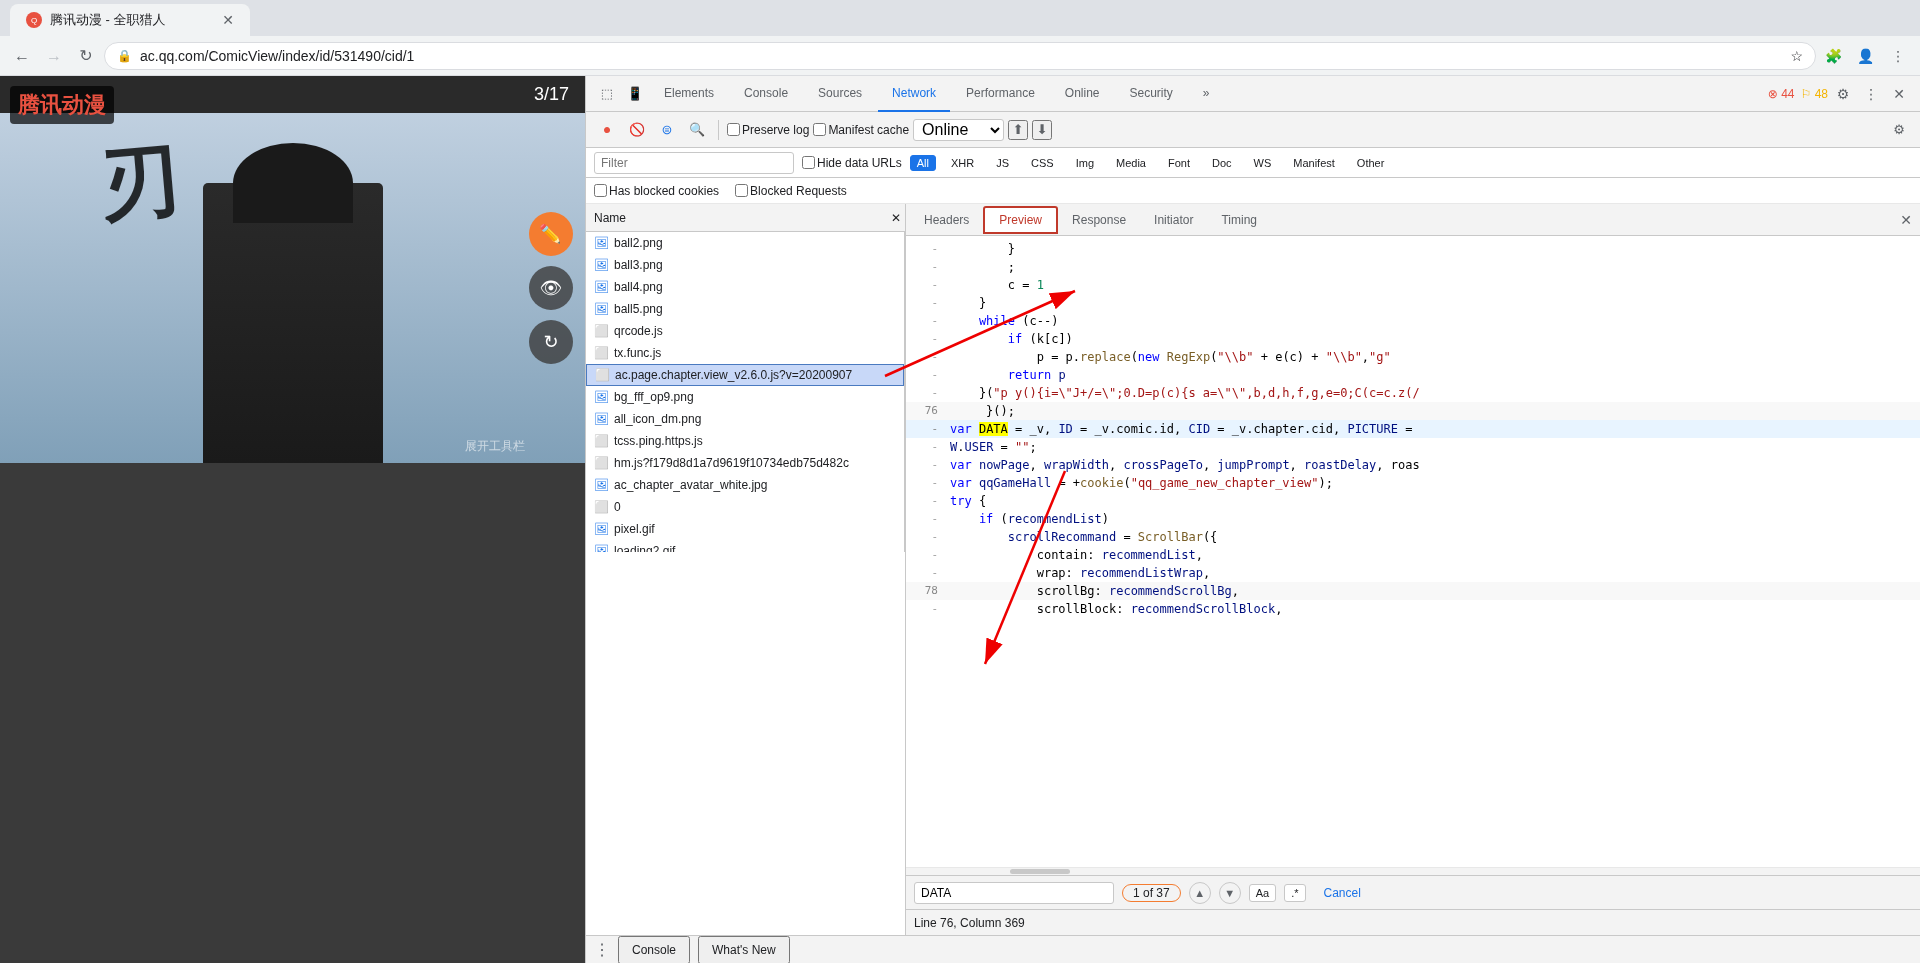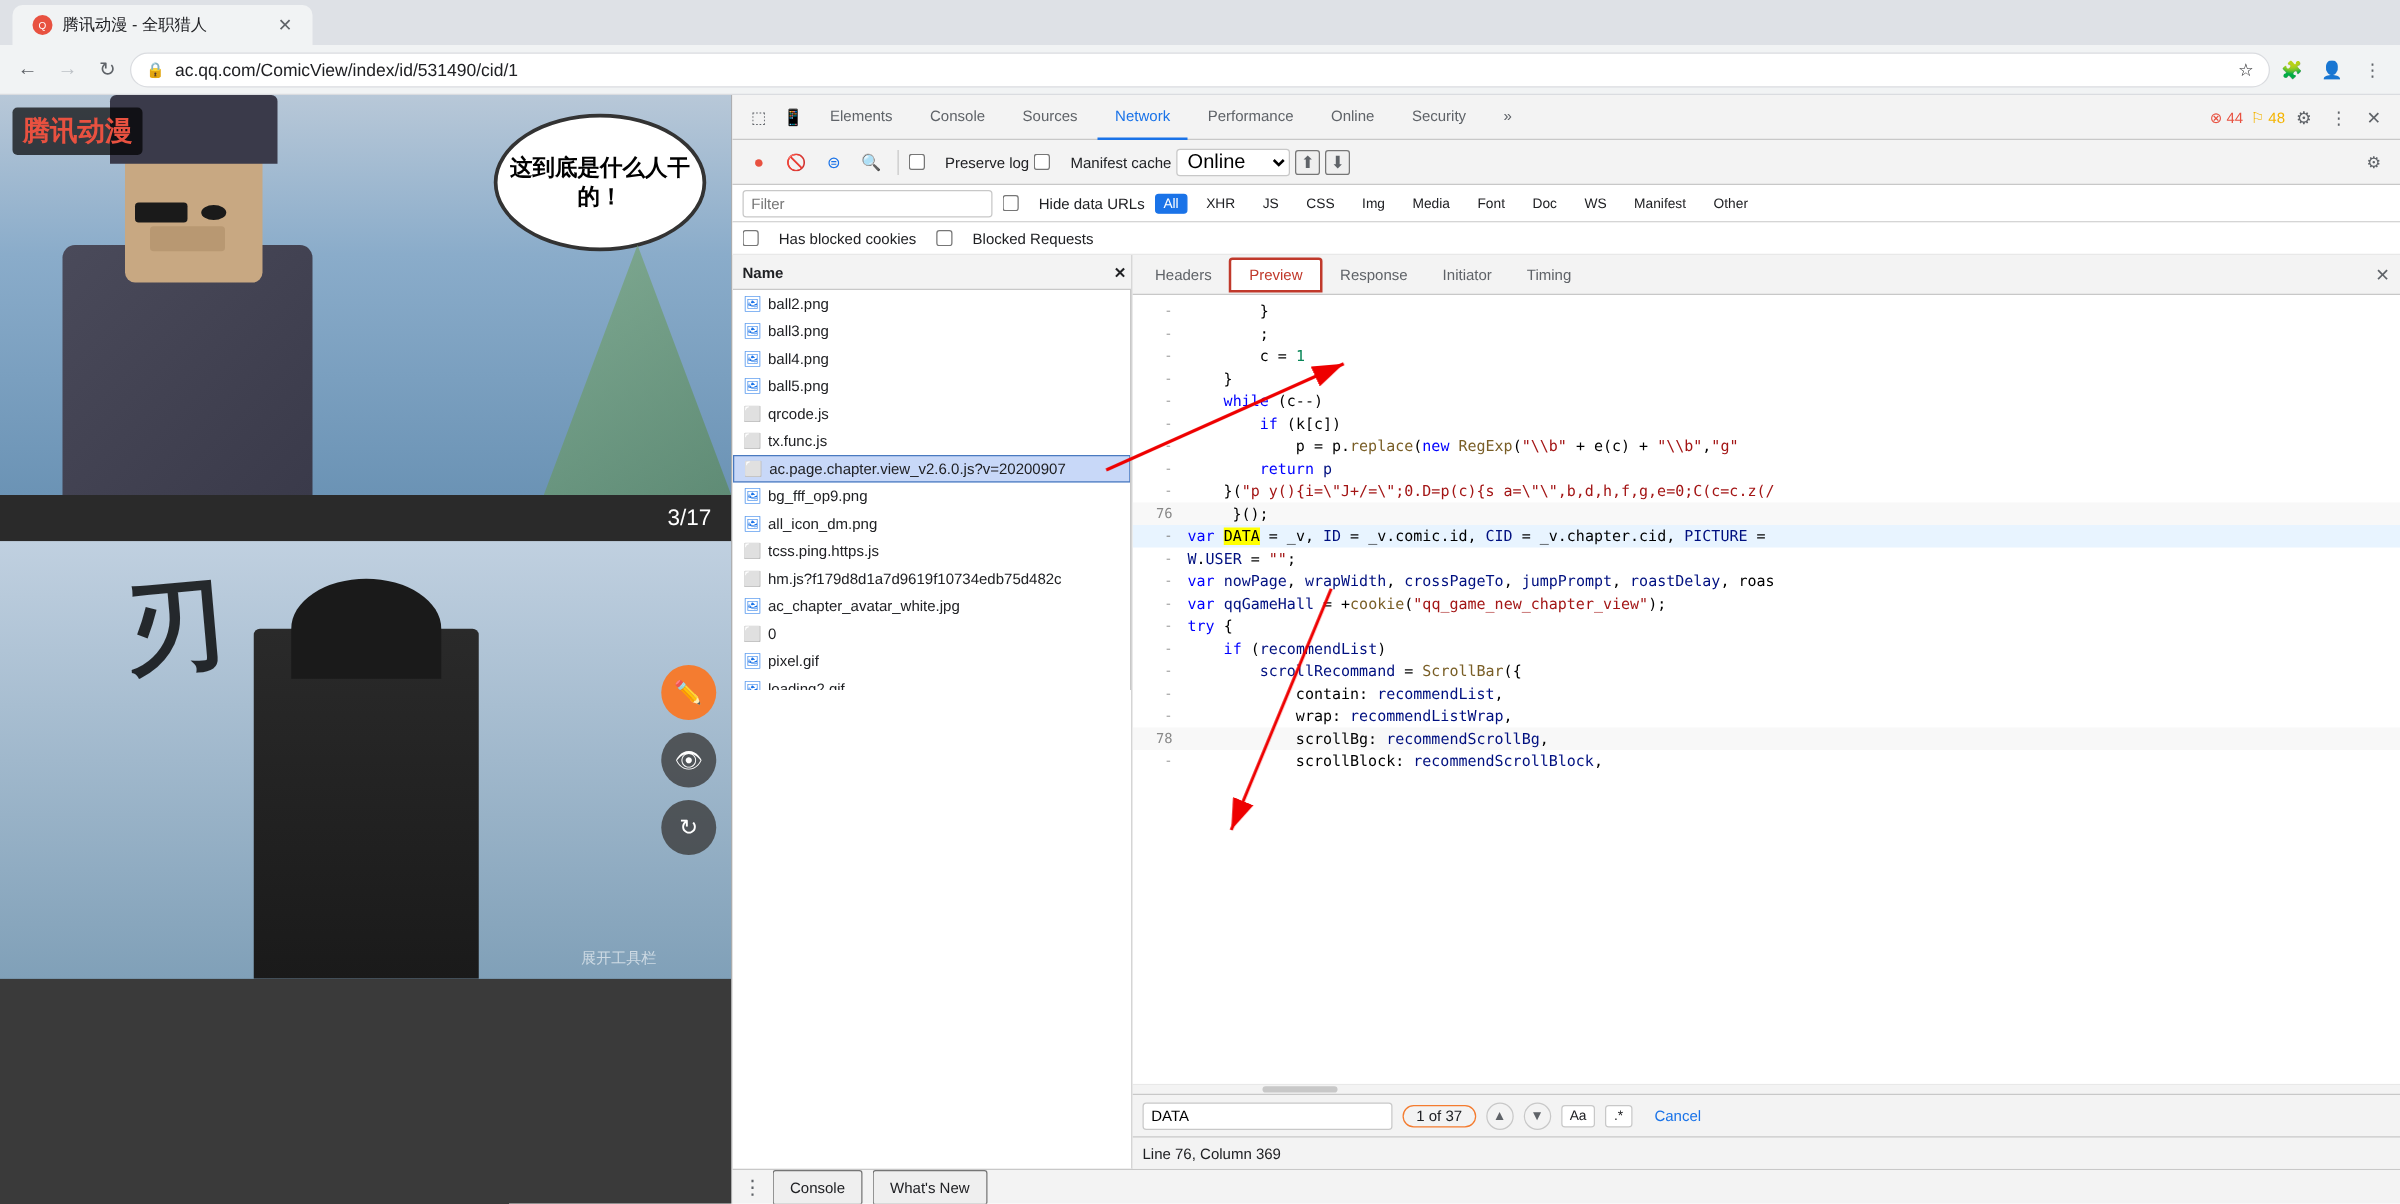--- a/index.html
+++ b/index.html
@@ -46,21 +46,21 @@
     .devtools-tab { padding: 0 14px; height: 36px; display: flex; align-items: center; font-size: 12px; color: #5f6368; cursor: pointer; border-bottom: 2px solid transparent; }
     .devtools-tab.active { color: #1a73e8; border-bottom: 2px solid #1a73e8; }
     .dt-spacer { flex: 1; }
     .dt-icon-btn { width: 26px; height: 26px; border-radius: 50%; border: none; background: transparent; cursor: pointer; display: flex; align-items: center; justify-content: center; color: #5f6368; font-size: 14px; }
 
     
     .devtools-toolbar { display: flex; align-items: center; height: 36px; background: #f3f3f3; border-bottom: 1px solid #c8c8c8; padding: 0 8px; gap: 4px; }
     .toolbar-icon-btn { width: 26px; height: 26px; border-radius: 50%; border: none; background: transparent; cursor: pointer; display: flex; align-items: center; justify-content: center; color: #5f6368; font-size: 13px; }
     .toolbar-icon-btn.active { color: #1a73e8; }
     .toolbar-separator { width: 1px; height: 20px; background: #c8c8c8; margin: 0 4px; }
-    .checkbox-label { display: flex; align-items: center; gap: 16px; font-size: 12px; color: #202124; cursor: pointer; }
+    .checkbox-label { display: flex; align-items: center; gap: 2px; font-size: 12px; color: #202124; cursor: pointer; }
     .checkbox-label input[type=checkbox] { width: 13px; height: 13px; }
     .online-select { height: 22px; font-size: 16px; border: 1px solid #c8c8c8; border-radius: 3px; padding: 0 4px; background: white; }
     .toolbar-upload-btn { width: 20px; height: 20px; display: flex; align-items: center; justify-content: center; color: #5f6368; cursor: pointer; }
     .gear-icon-toolbar { margin-left: auto; }
 
     
     .devtools-filter { display: flex; align-items: center; height: 30px; background: #fff; border-bottom: 1px solid #c8c8c8; padding: 0 8px; gap: 8px; }
     .filter-input { flex: 0 0 200px; height: 22px; border: 1px solid #c8c8c8; border-radius: 3px; padding: 0 6px; font-size: 12px; }
     .filter-type-btn { padding: 1px 6px; font-size: 11px; border: 1px solid transparent; border-radius: 3px; cursor: pointer; background: transparent; color: #202124; }
     .filter-type-btn.active { background: #1a73e8; color: white; border-color: #1a73e8; }
@@ -148,47 +148,20 @@
       <button class="nav-icon-btn">⋮</button>
     </div>
   </div>
 </div>
 
 <div class="main-area">
 
   <div class="comic-panel">
     <div class="comic-logo">腾讯动漫</div>
 
-    <div class="comic-image-top">
-
-      <div style="position:absolute;inset:0;background:linear-gradient(180deg,#b8c8d8 0%,#8aacca 40%,#6b93b5 100%);"></div>
-
-      <div style="position:absolute;bottom:0;left:20px;width:340px;height:300px;">
-
-        <div style="position:absolute;bottom:0;left:30px;width:200px;height:200px;background:linear-gradient(135deg,#4a4a5a,#3a3a4a);border-radius:10px 10px 0 0;"></div>
-
-        <div style="position:absolute;bottom:170px;left:80px;width:110px;height:120px;background:#c8a882;border-radius:8px;"></div>
-
-        <div style="position:absolute;bottom:265px;left:68px;width:134px;height:55px;background:#3a3a4a;border-radius:5px 5px 0 0;"></div>
-
-        <div style="position:absolute;bottom:218px;left:88px;width:42px;height:16px;background:#1a1a1a;border-radius:3px;"></div>
-
-        <div style="position:absolute;bottom:218px;left:136px;width:30px;height:16px;display:flex;align-items:center;justify-content:center;">
-          <div style="width:20px;height:12px;background:#1a1a1a;border-radius:50%;"></div>
-        </div>
-
-        <div style="position:absolute;bottom:195px;left:100px;width:60px;height:20px;background:#b89872;border-radius:3px;"></div>
-      </div>
-
-      <div style="position:absolute;top:15px;right:20px;background:white;border-radius:50%;width:170px;height:110px;display:flex;align-items:center;justify-content:center;border:3px solid #333;padding:10px;text-align:center;">
-        <span style="font-size:18px;font-weight:bold;color:#000;line-height:1.3;">这到底是什么人干的！</span>
-      </div>
-
-      <div style="position:absolute;bottom:0;right:0;width:150px;height:200px;background:linear-gradient(135deg,#7aa87a,#5a885a);opacity:0.7;clip-path:polygon(50% 0%,100% 100%,0% 100%);"></div>
-    </div>
 
     <div class="page-counter">3/17</div>
 
     <div class="comic-image-bottom" style="position:relative;">
 
       <div style="position:absolute;inset:0;background:linear-gradient(180deg,#c0d0e0 0%,#a0b8cc 50%,#80a0b8 100%);"></div>
 
       <div style="position:absolute;bottom:0;left:0;right:0;display:flex;align-items:flex-end;justify-content:center;">
 
         <div style="width:180px;height:280px;background:linear-gradient(180deg,#2a2a2a,#1a1a1a);border-radius:5px 5px 0 0;position:relative;">
@@ -287,21 +260,21 @@
       <label class="checkbox-label">
         <input type="checkbox" style=""> 
           <span>Blocked Requests</span>
       </label>
     </div>
 
     <div class="devtools-network-body">
 
       <div class="network-left">
 
-        <div style="display:flex;align-items:center;height:28px;background:#f3f3f3;border-bottom:1px solid #c8c8c8;padding-left:8px;font-size:12px;font-weight:700;color:#202124;">
+        <div style="display:flex;align-items:center;height:28px;background:#f3f3f3;border-bottom:1px solid #c8c8c8;padding-left:8px;font-size:12px;font-weight:400;color:#202124;">
           <span>Name</span>
           <span style="margin-left:auto;padding-right:4px;cursor:pointer;">✕</span>
         </div>
 
         <div class="file-list">
           <div class="file-item">
             <span class="file-icon img">🖼</span>
             <span class="file-name">ball2.png</span>
           </div>
           <div class="file-item">

